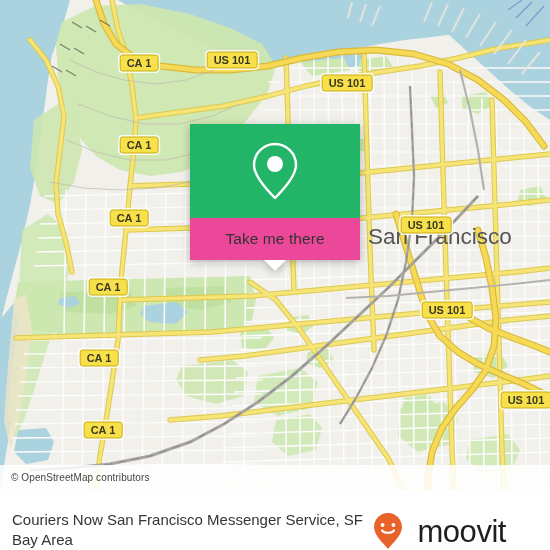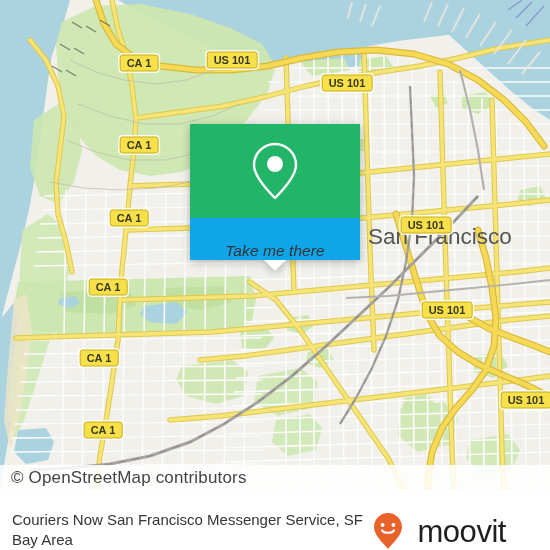--- a/index.html
+++ b/index.html
@@ -39,21 +39,21 @@
     position: absolute;
     left: 0;
     top: 465px;
     width: 550px;
     height: 25px;
     background: rgba(255,255,255,0.86);
     display: flex;
     align-items: center;
     box-sizing: border-box;
     padding-left: 11px;
-    font-size: 17px;
+    font-size: 10px;
     color: #444444;
     letter-spacing: 0.01em;
     z-index: 30;
   }
 
   
   .popup {
     position: absolute;
     left: 190px;
     top: 124px;
@@ -62,26 +62,25 @@
     filter: drop-shadow(0 2px 4px rgba(0,0,0,0.28));
   }
   .popup-top {
     background: #22B568;
     height: 94px;
     display: flex;
     align-items: center;
     justify-content: center;
   }
   .popup-bottom {
-    background: #0ea5e9;
+    background: #ec4899;
     height: 42px;
     display: flex;
-    align-items: flex-end;
+    align-items: center;
     justify-content: center;
-    font-style: italic;
   }
   .popup-label {
     font-size: 15.5px;
     color: #333333;
     letter-spacing: 0.005em;
   }
   .popup-tail {
     position: absolute;
     left: 50%;
     bottom: -11px;

